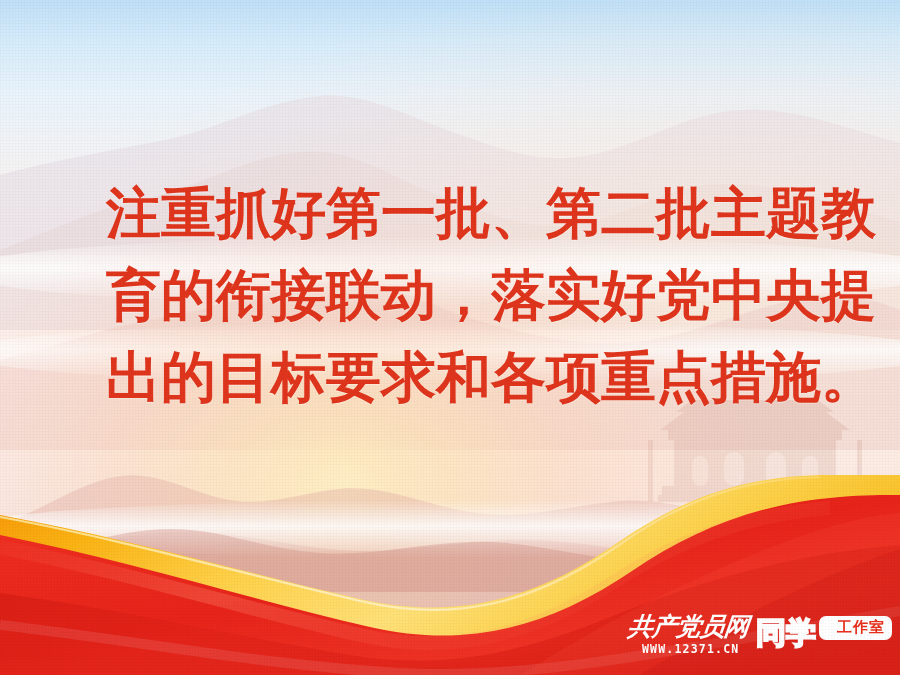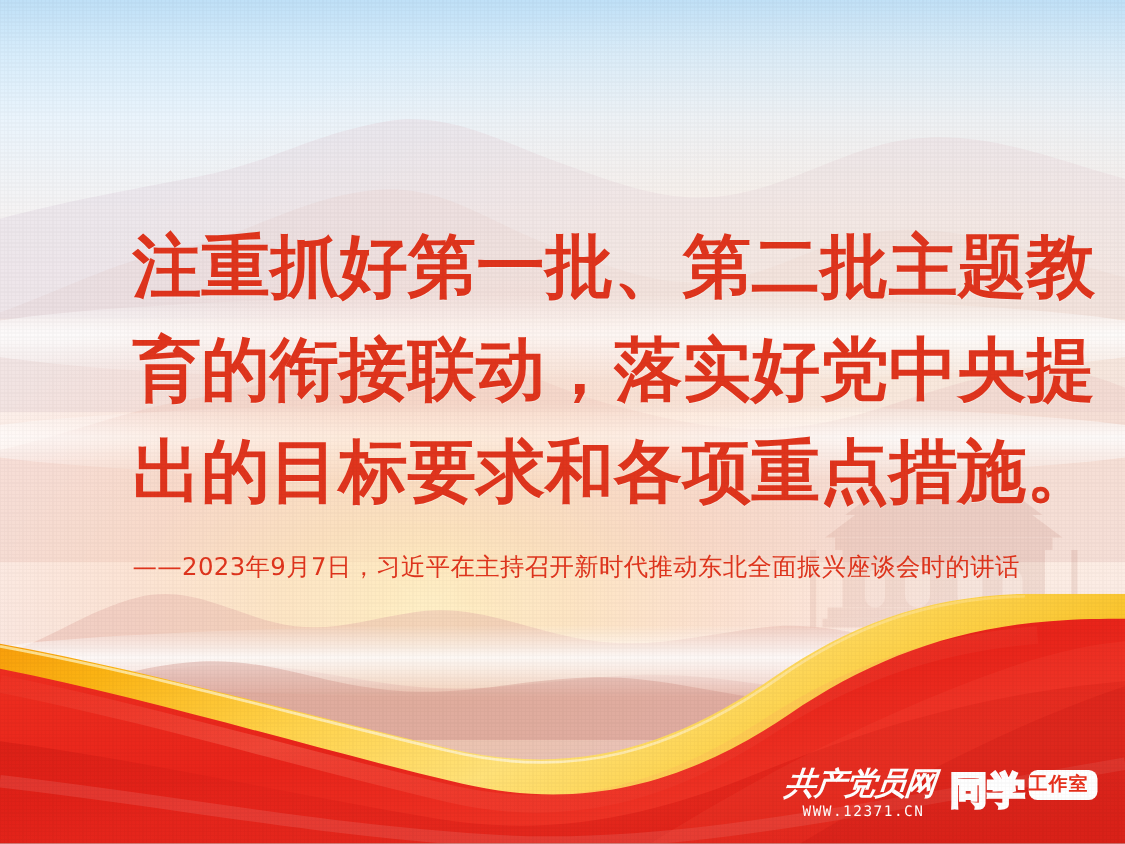--- a/index.html
+++ b/index.html
@@ -153,21 +153,21 @@
     font-style:italic;
     color:#ffffff;
     letter-spacing:-1px;
     line-height:28px;
     white-space:nowrap;
     transform:skewX(-6deg);
   }
   .logo-url{
     font-family:"DejaVu Sans Mono","Liberation Mono",monospace;
     font-size:11.5px;
-    font-weight:normal;
+    font-weight:bold;
     color:#ffffff;
     letter-spacing:1.2px;
     line-height:14px;
     margin-top:1px;
     margin-left:14px;
     white-space:nowrap;
   }
   .logo-right{
     display:flex;
     align-items:flex-start;
@@ -184,21 +184,21 @@
     letter-spacing:0px;
     white-space:nowrap;
   }
   .logo-studio{
     font-family:"DejaVu Sans","Liberation Sans",sans-serif;
     font-size:15px;
     font-weight:bold;
     color:#e8301c;
     background:#ffffff;
     border-radius:7px;
-    padding:3px 7px 4px 0;
+    padding:3px 7px 4px 18px;
     line-height:17px;
     letter-spacing:1px;
     margin-left:3px;
     white-space:nowrap;
   }
 
   
   .grain{
     position:absolute; inset:0;
     opacity:0.035;
@@ -284,21 +284,20 @@
       <path d="M0,96 C50,86 90,66 150,60 C210,54 250,76 310,82 C370,88 410,74 470,72 C530,70 580,88 640,92 C700,96 760,82 830,78 C860,76 880,80 900,84 L900,140 L0,140 Z" fill="#d2928a" opacity="0.38"></path>
     </svg>
   </div>
 
   <div class="headline">
     <div class="hl-line">注重抓好第一批、第二批主题教</div>
     <div class="hl-line">育的衔接联动，落实好党中央提</div>
     <div class="hl-line">出的目标要求和各项重点措施。</div>
   </div>
 
-  <div class="attribution">——2023年9月7日，习近平在主持召开新时代推动东北全面振兴座谈会时的讲话</div>
 
   <div class="ribbon">
     <svg viewBox="0 0 900 200" preserveAspectRatio="none">
       <defs>
         <linearGradient id="goldG" x1="0" y1="0" x2="1" y2="0.3">
           <stop offset="0%" stop-color="#f79307"></stop>
           <stop offset="18%" stop-color="#fbb313"></stop>
           <stop offset="40%" stop-color="#ffd24a"></stop>
           <stop offset="62%" stop-color="#ffe178"></stop>
           <stop offset="80%" stop-color="#fdd24b"></stop>

